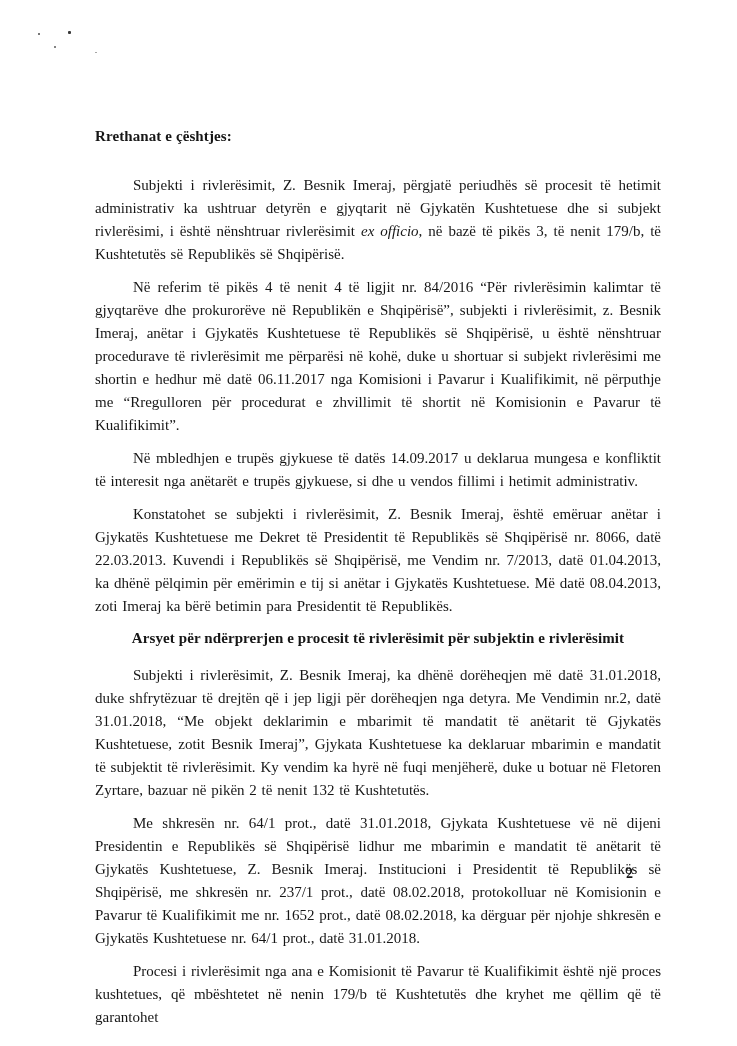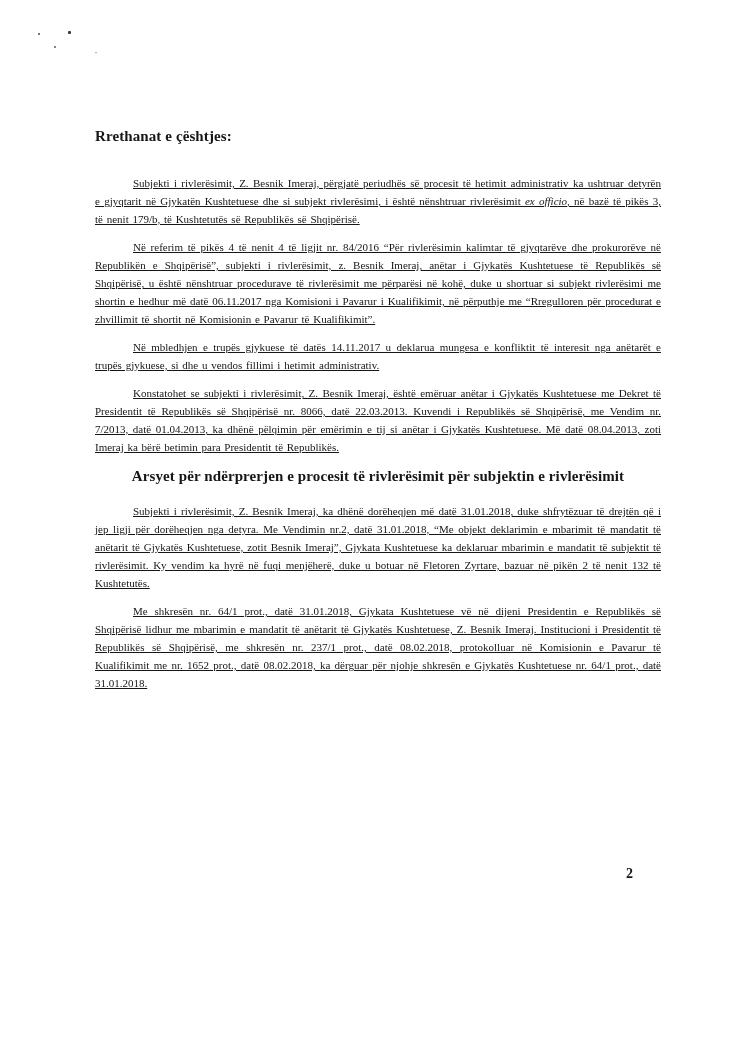--- a/index.html
+++ b/index.html
@@ -36,27 +36,26 @@
     font-weight: bold;
     line-height: 20px;
     margin: 0 0 28px 0;
     letter-spacing: 0.1px;
   }
   .heading.reasons {
     margin-bottom: 16px;
     text-align: center;
   }
   .para {
-    font-size: 11px;
-    line-height: 18px;
+    font-size: 15px;
+    line-height: 23px;
     text-align: justify;
     text-indent: 38px;
     margin: 0 0 10px 0;
     word-spacing: 1px;
-    text-decoration: underline;
   }
   .para i {
     font-style: italic;
   }
   .page-number {
     position: absolute;
     left: 626px;
     top: 866px;
     font-size: 14px;
     font-weight: bold;
@@ -73,28 +72,29 @@
   <span class="speck s4"></span>
 
   <div class="content">
 
     <div class="heading">Rrethanat e çështjes:</div>
 
     <p class="para"><span>Subjekti i rivlerësimit, Z. Besnik Imeraj, përgjatë periudhës së procesit të hetimit administrativ ka ushtruar detyrën e gjyqtarit në Gjykatën Kushtetuese dhe si subjekt rivlerësimi, i është nënshtruar rivlerësimit </span><i>ex officio</i><span>, në bazë të pikës 3, të nenit 179/b, të Kushtetutës së Republikës së Shqipërisë.</span></p>
 
     <p class="para">Në referim të pikës 4 të nenit 4 të ligjit nr. 84/2016 “Për rivlerësimin kalimtar të gjyqtarëve dhe prokurorëve në Republikën e Shqipërisë”, subjekti i rivlerësimit, z. Besnik Imeraj, anëtar i Gjykatës Kushtetuese të Republikës së Shqipërisë, u është nënshtruar procedurave të rivlerësimit me përparësi në kohë, duke u shortuar si subjekt rivlerësimi me shortin e hedhur më datë 06.11.2017 nga Komisioni i Pavarur i Kualifikimit, në përputhje me “Rregulloren për procedurat e zhvillimit të shortit në Komisionin e Pavarur të Kualifikimit”.</p>
 
-    <p class="para">Në mbledhjen e trupës gjykuese të datës 14.11.2017 u deklarua mungesa e konfliktit të interesit nga anëtarët e trupës gjykuese, si dhe u vendos fillimi i hetimit administrativ.</p>
+    <p class="para">Në mbledhjen e trupës gjykuese të datës 14.09.2017 u deklarua mungesa e konfliktit të interesit nga anëtarët e trupës gjykuese, si dhe u vendos fillimi i hetimit administrativ.</p>
 
     <p class="para">Konstatohet se subjekti i rivlerësimit, Z. Besnik Imeraj, është emëruar anëtar i Gjykatës Kushtetuese me Dekret të Presidentit të Republikës së Shqipërisë nr. 8066, datë 22.03.2013. Kuvendi i Republikës së Shqipërisë, me Vendim nr. 7/2013, datë 01.04.2013, ka dhënë pëlqimin për emërimin e tij si anëtar i Gjykatës Kushtetuese. Më datë 08.04.2013, zoti Imeraj ka bërë betimin para Presidentit të Republikës.</p>
 
     <div class="heading reasons">Arsyet për ndërprerjen e procesit të rivlerësimit për subjektin e rivlerësimit</div>
 
     <p class="para">Subjekti i rivlerësimit, Z. Besnik Imeraj, ka dhënë dorëheqjen më datë 31.01.2018, duke shfrytëzuar të drejtën që i jep ligji për dorëheqjen nga detyra. Me Vendimin nr.2, datë 31.01.2018, “Me objekt deklarimin e mbarimit të mandatit të anëtarit të Gjykatës Kushtetuese, zotit Besnik Imeraj”, Gjykata Kushtetuese ka deklaruar mbarimin e mandatit të subjektit të rivlerësimit. Ky vendim ka hyrë në fuqi menjëherë, duke u botuar në Fletoren Zyrtare, bazuar në pikën 2 të nenit 132 të Kushtetutës.</p>
 
     <p class="para">Me shkresën nr. 64/1 prot., datë 31.01.2018, Gjykata Kushtetuese vë në dijeni Presidentin e Republikës së Shqipërisë lidhur me mbarimin e mandatit të anëtarit të Gjykatës Kushtetuese, Z. Besnik Imeraj. Institucioni i Presidentit të Republikës së Shqipërisë, me shkresën nr. 237/1 prot., datë 08.02.2018, protokolluar në Komisionin e Pavarur të Kualifikimit me nr. 1652 prot., datë 08.02.2018, ka dërguar për njohje shkresën e Gjykatës Kushtetuese nr. 64/1 prot., datë 31.01.2018.</p>
 
+    <p class="para">Procesi i rivlerësimit nga ana e Komisionit të Pavarur të Kualifikimit është një proces kushtetues, që mbështetet në nenin 179/b të Kushtetutës dhe kryhet me qëllim që të garantohet</p>
 
   </div>
 
   <div class="page-number">2</div>
 
 </div>
 
 </body></html>

